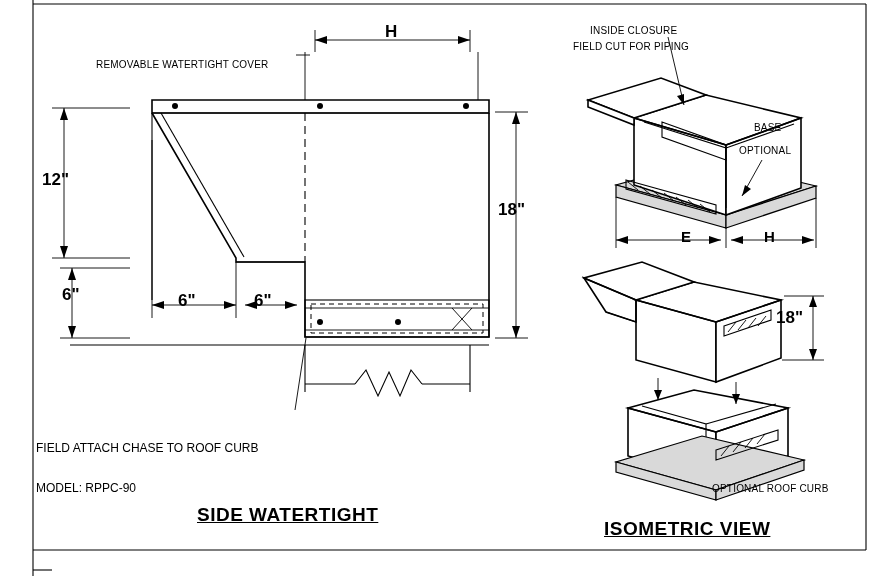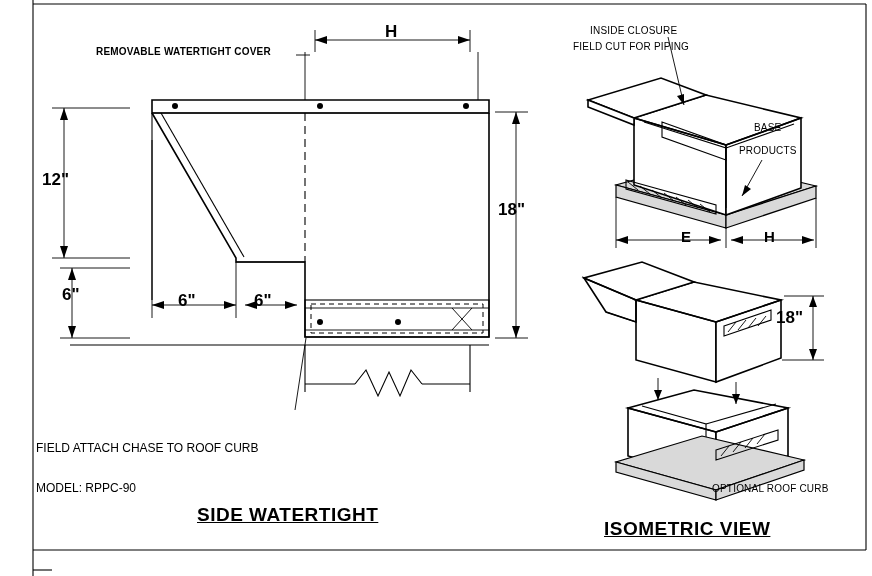--- a/index.html
+++ b/index.html
@@ -101,21 +101,21 @@
     <line class="sthin" x1="236" y1="262" x2="236" y2="318"></line>
     <line class="sthin" x1="245" y1="305" x2="297" y2="305"></line>
     <path class="dot" d="M245,305 L257,301 L257,309 Z"></path>
     <path class="dot" d="M297,305 L285,301 L285,309 Z"></path>
 
     <line class="sthin" x1="296" y1="55" x2="310" y2="55"></line>
 
     <line class="sthin" x1="295" y1="410" x2="306" y2="338"></line>
   </svg>
 
-  <div class="txt t9" style="left:96px;top:46px;font-weight:bold;">REMOVABLE WATERTIGHT COVER</div>
+  <div class="txt t9" style="left:96px;top:59px;">REMOVABLE WATERTIGHT COVER</div>
   <div class="txt dim" style="left:385px;top:22px;">H</div>
   <div class="txt dim" style="left:42px;top:170px;">12"</div>
   <div class="txt dim" style="left:62px;top:285px;">6"</div>
   <div class="txt dim" style="left:498px;top:200px;">18"</div>
   <div class="txt dim" style="left:178px;top:291px;">6"</div>
   <div class="txt dim" style="left:254px;top:291px;">6"</div>
 
   <div class="txt t10" style="left:36px;top:441px;">FIELD ATTACH CHASE TO ROOF CURB</div>
   <div class="txt t10" style="left:36px;top:481px;">MODEL: RPPC-90</div>
 
@@ -201,21 +201,21 @@
     <line class="sthin" x1="247" y1="296" x2="247" y2="360"></line>
     <path class="dot" d="M247,296 L243,307 L251,307 Z"></path>
     <path class="dot" d="M247,360 L243,349 L251,349 Z"></path>
     <line class="sthin" x1="218" y1="296" x2="258" y2="296"></line>
     <line class="sthin" x1="216" y1="360" x2="258" y2="360"></line>
   </svg>
 
   <div class="txt t9" style="left:590px;top:25px;">INSIDE CLOSURE</div>
   <div class="txt t9" style="left:573px;top:41px;">FIELD CUT FOR PIPING</div>
   <div class="txt t9" style="left:754px;top:122px;">BASE</div>
-  <div class="txt t9" style="left:739px;top:145px;">PRODUCTS</div>
+  <div class="txt t9" style="left:739px;top:145px;">OPTIONAL</div>
 
   <div class="txt dim2" style="left:681px;top:228px;">E</div>
   <div class="txt dim2" style="left:764px;top:228px;">H</div>
   <div class="txt dim" style="left:776px;top:308px;">18"</div>
 
   <div class="txt t9" style="left:712px;top:483px;">OPTIONAL ROOF CURB</div>
   <div class="txt title" style="left:604px;top:518px;">ISOMETRIC VIEW</div>
 
 </div>
 

